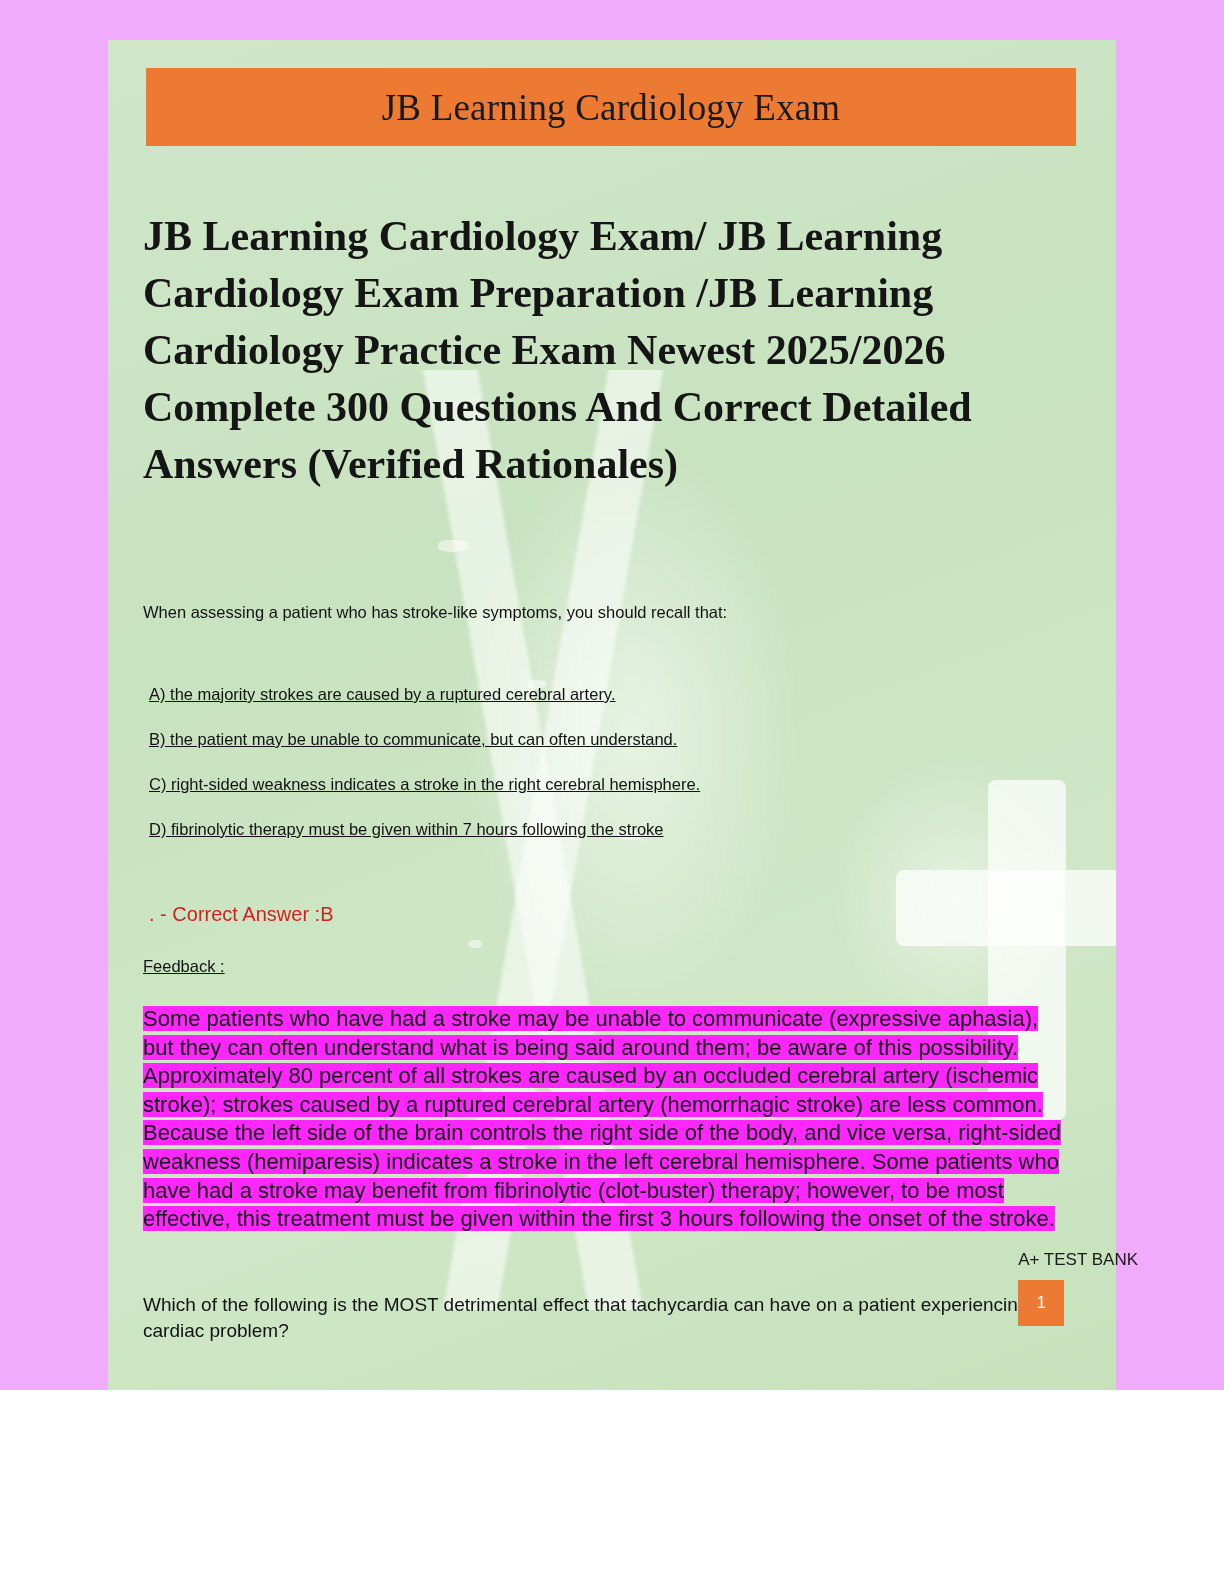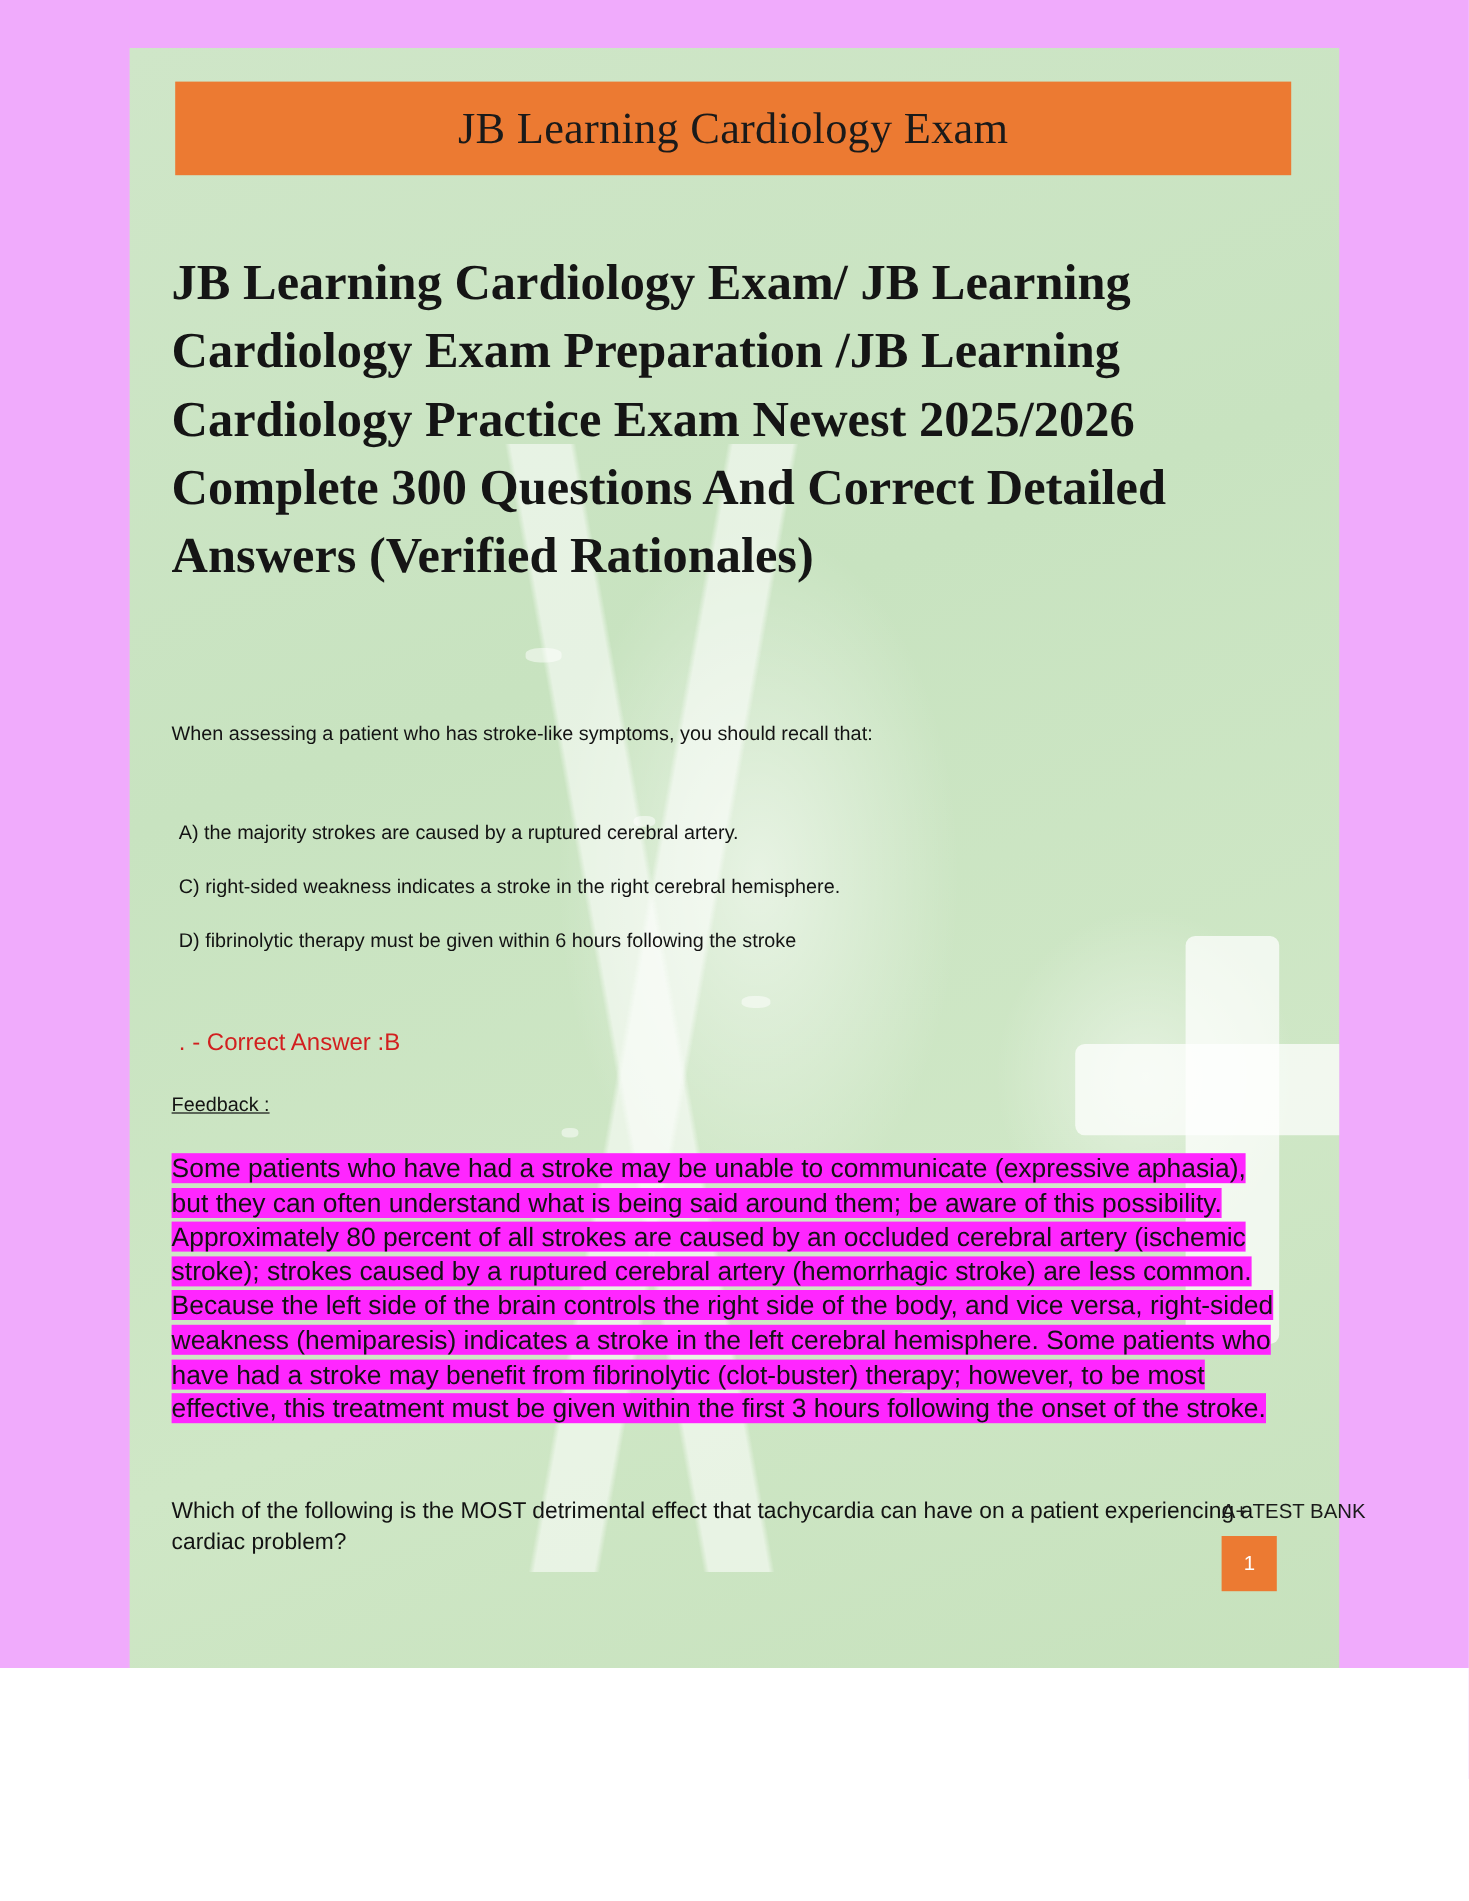--- a/index.html
+++ b/index.html
@@ -117,20 +117,21 @@
   .q-stem {
     font-size: 16.5px;
     line-height: 24px;
     margin: 0 0 58px 0;
   }
 
   .choice {
     font-size: 16.5px;
     line-height: 24px;
     margin: 0 0 21px 6px;
+    text-decoration: underline;
   }
 
   .answer {
     font-size: 20px;
     color: #d21f1f;
     margin: 62px 0 0 6px;
   }
 
   .feedback-label {
     font-size: 16.5px;
@@ -202,22 +203,23 @@
     <div class="title">JB Learning Cardiology Exam</div>
   </div>
 
   <h1 class="doc-title">JB Learning Cardiology Exam/ JB Learning Cardiology Exam Preparation /JB Learning Cardiology Practice Exam Newest 2025/2026 Complete 300 Questions And Correct Detailed Answers (Verified Rationales)</h1>
 
   <div class="content">
 
     <p class="q-stem">When assessing a patient who has stroke-like symptoms, you should recall that:</p>
 
     <p class="choice">A) the majority strokes are caused by a ruptured cerebral artery.</p>
+    <p class="choice">B) the patient may be unable to communicate, but can often understand.</p>
     <p class="choice">C) right-sided weakness indicates a stroke in the right cerebral hemisphere.</p>
-    <p class="choice">D) fibrinolytic therapy must be given within 6 hours following the stroke</p>
+    <p class="choice">D) fibrinolytic therapy must be given within 7 hours following the stroke</p>
 
     <p class="answer">. - Correct Answer :B</p>
 
     <p class="feedback-label">Feedback :</p>
 
     <p class="highlight"><span class="hl">Some patients who have had a stroke may be unable to communicate (expressive aphasia), but they can often understand what is being said around them; be aware of this possibility. Approximately 80 percent of all strokes are caused by an occluded cerebral artery (ischemic stroke); strokes caused by a ruptured cerebral artery (hemorrhagic stroke) are less common. Because the left side of the brain controls the right side of the body, and vice versa, right-sided weakness (hemiparesis) indicates a stroke in the left cerebral hemisphere. Some patients who have had a stroke may benefit from fibrinolytic (clot-buster) therapy; however, to be most effective, this treatment must be given within the first 3 hours following the onset of the stroke.</span></p>
 
     <p class="q-next">Which of the following is the MOST detrimental effect that tachycardia can have on a patient experiencing a cardiac problem?</p>
 
   </div>

